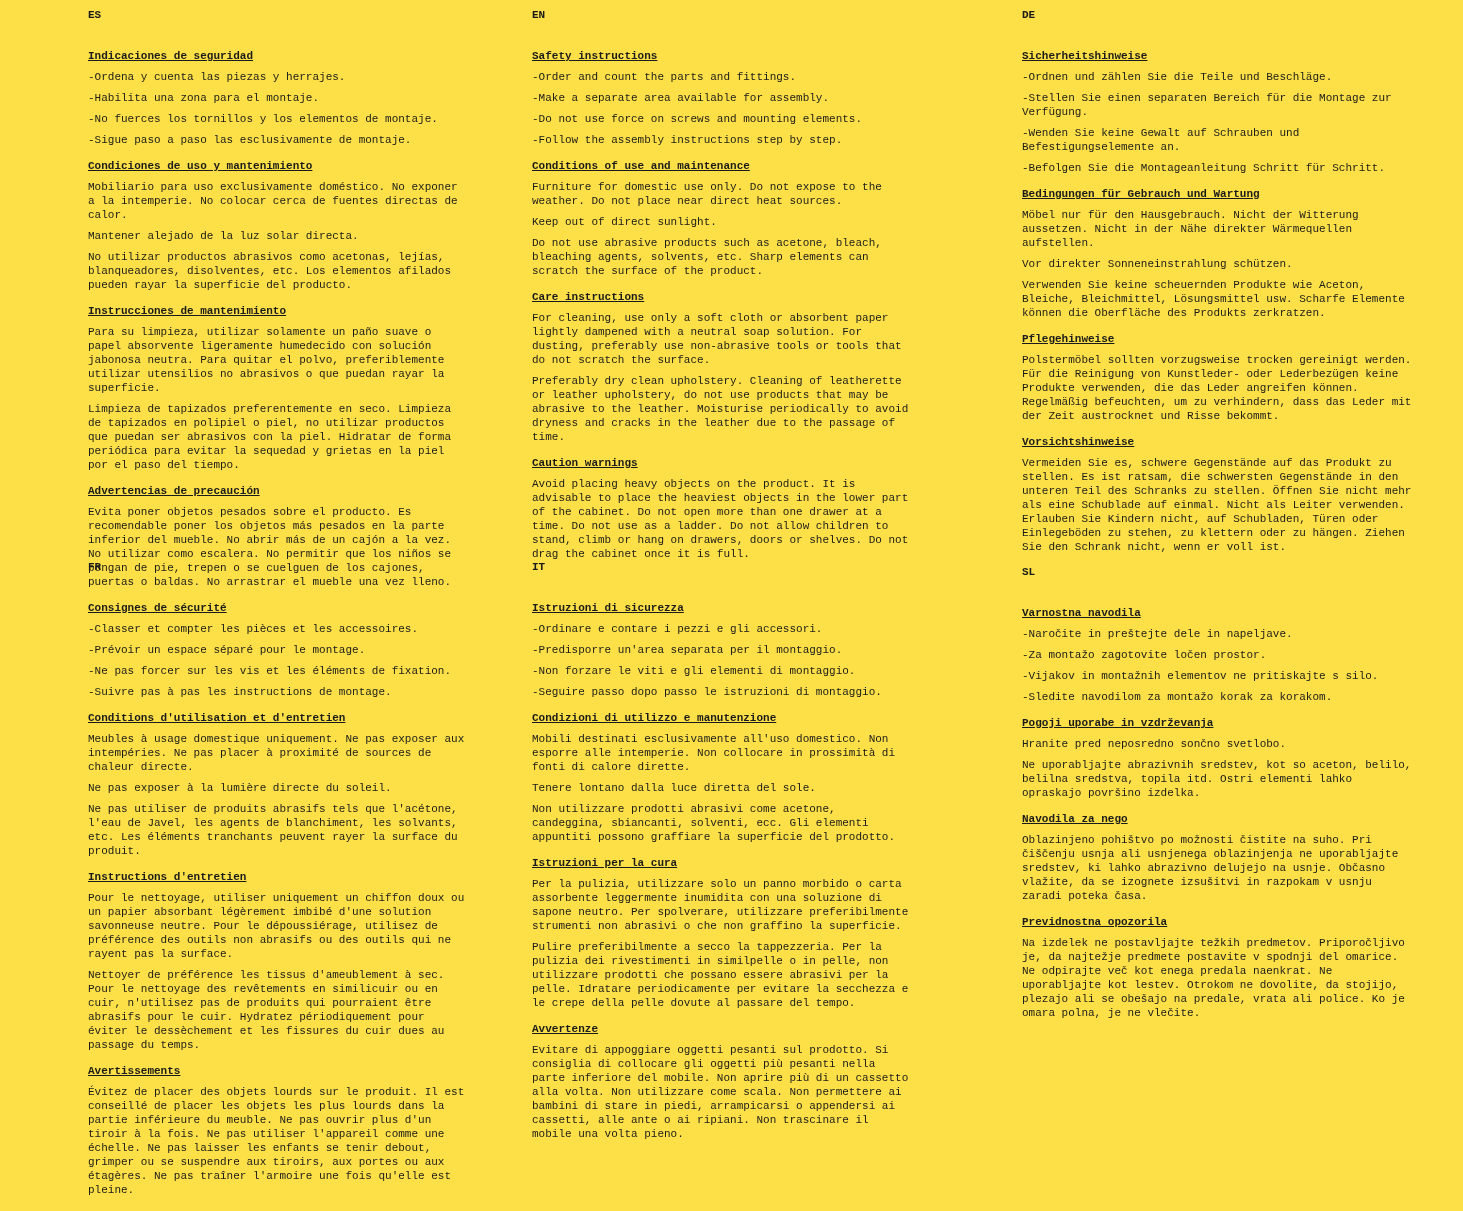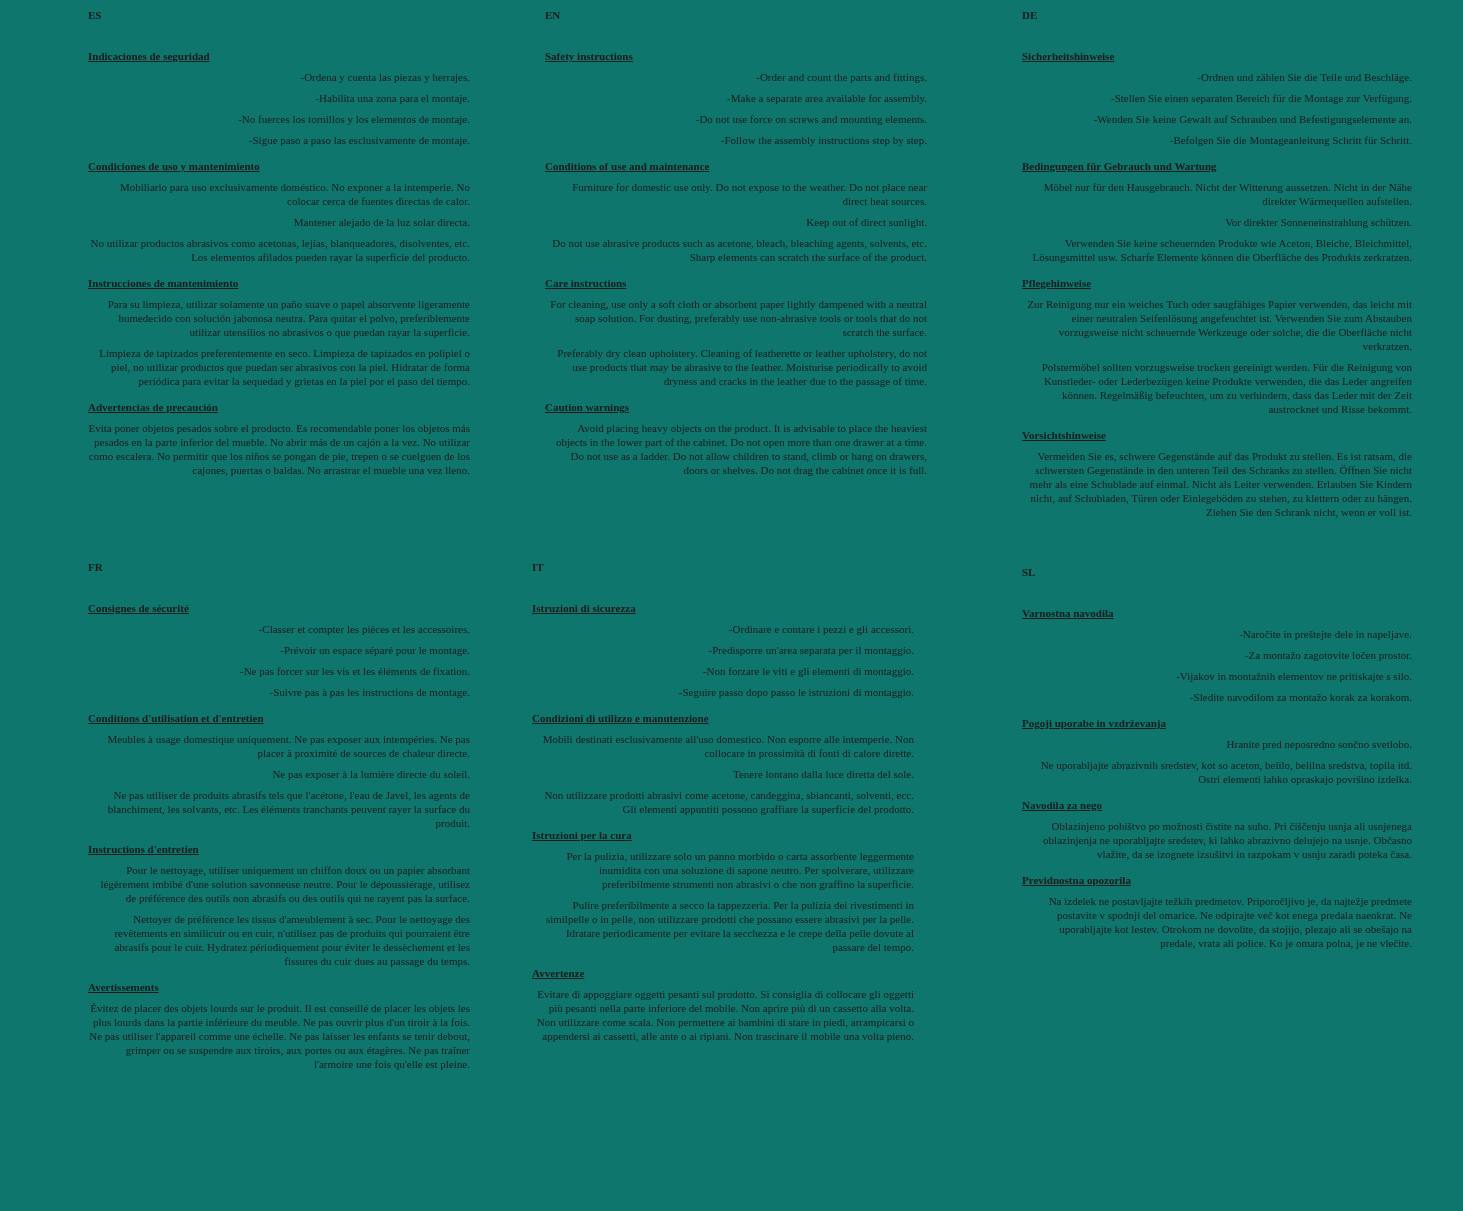--- a/index.html
+++ b/index.html
@@ -4,50 +4,49 @@
 <style>
   html, body {
     margin: 0;
     padding: 0;
     background: #ffffff;
   }
   .page {
     position: relative;
     width: 1463px;
     height: 1211px;
-    background: #0f766e;
-    font-family: Liberation Serif, serif;
+    background: #fde047;
+    font-family: Liberation Mono, monospace;
     font-size: 11px;
     line-height: 14px;
     color: #1b1b1b;
     overflow: hidden;
   }
   .lang-section {
     position: absolute;
     width: 382px;
   }
   #sec-es { left: 88px;  top: 8px;  }
-  #sec-en { left: 545px; top: 8px;  }
+  #sec-en { left: 532px; top: 8px;  }
   #sec-de { left: 1022px; top: 8px; width: 390px; }
   #sec-fr { left: 88px;  top: 560px; }
   #sec-it { left: 532px; top: 560px; }
   #sec-sl { left: 1022px; top: 565px; width: 390px; }
   .lang-label {
     font-weight: bold;
     margin: 0 0 27px 0;
   }
   .block-heading {
     font-weight: bold;
     text-decoration: underline;
     margin: 12px 0 7px 0;
   }
   .para {
     margin: 0 0 7px 0;
     white-space: pre-line;
-    text-align: right;
   }
 </style>
 </head>
 <body>
 
 <div class="page">
   <section class="lang-section" id="sec-es">
       <div class="lang-label">ES</div>
       <div class="block-heading">Indicaciones de seguridad</div>
       <p class="para">-Ordena y cuenta las piezas y herrajes.</p>
@@ -86,21 +85,20 @@
       <div class="block-heading">Sicherheitshinweise</div>
       <p class="para">-Ordnen und zählen Sie die Teile und Beschläge.</p>
       <p class="para">-Stellen Sie einen separaten Bereich für die Montage zur Verfügung.</p>
       <p class="para">-Wenden Sie keine Gewalt auf Schrauben und Befestigungselemente an.</p>
       <p class="para">-Befolgen Sie die Montageanleitung Schritt für Schritt.</p>
       <div class="block-heading">Bedingungen für Gebrauch und Wartung</div>
       <p class="para">Möbel nur für den Hausgebrauch. Nicht der Witterung aussetzen. Nicht in der Nähe direkter Wärmequellen aufstellen.</p>
       <p class="para">Vor direkter Sonneneinstrahlung schützen.</p>
       <p class="para">Verwenden Sie keine scheuernden Produkte wie Aceton, Bleiche, Bleichmittel, Lösungsmittel usw. Scharfe Elemente können die Oberfläche des Produkts zerkratzen.</p>
       <div class="block-heading">Pflegehinweise</div>
-      <p class="para">Zur Reinigung nur ein weiches Tuch oder saugfähiges Papier verwenden, das leicht mit einer neutralen Seifenlösung angefeuchtet ist. Verwenden Sie zum Abstauben vorzugsweise nicht scheuernde Werkzeuge oder solche, die die Oberfläche nicht verkratzen.</p>
       <p class="para">Polstermöbel sollten vorzugsweise trocken gereinigt werden. Für die Reinigung von Kunstleder- oder Lederbezügen keine Produkte verwenden, die das Leder angreifen können. Regelmäßig befeuchten, um zu verhindern, dass das Leder mit der Zeit austrocknet und Risse bekommt.</p>
       <div class="block-heading">Vorsichtshinweise</div>
       <p class="para"> Vermeiden Sie es, schwere Gegenstände auf das Produkt zu stellen. Es ist ratsam, die schwersten Gegenstände in den unteren Teil des Schranks zu stellen. Öffnen Sie nicht mehr als eine Schublade auf einmal. Nicht als Leiter verwenden. Erlauben Sie Kindern nicht, auf Schubladen, Türen oder Einlegeböden zu stehen, zu klettern oder zu hängen. Ziehen Sie den Schrank nicht, wenn er voll ist.</p>
     </section>
   <section class="lang-section" id="sec-fr">
       <div class="lang-label">FR</div>
       <div class="block-heading">Consignes de sécurité</div>
       <p class="para">-Classer et compter les pièces et les accessoires.</p>
       <p class="para">-Prévoir un espace séparé pour le montage.</p>
       <p class="para">-Ne pas forcer sur les vis et les éléments de fixation.</p>

